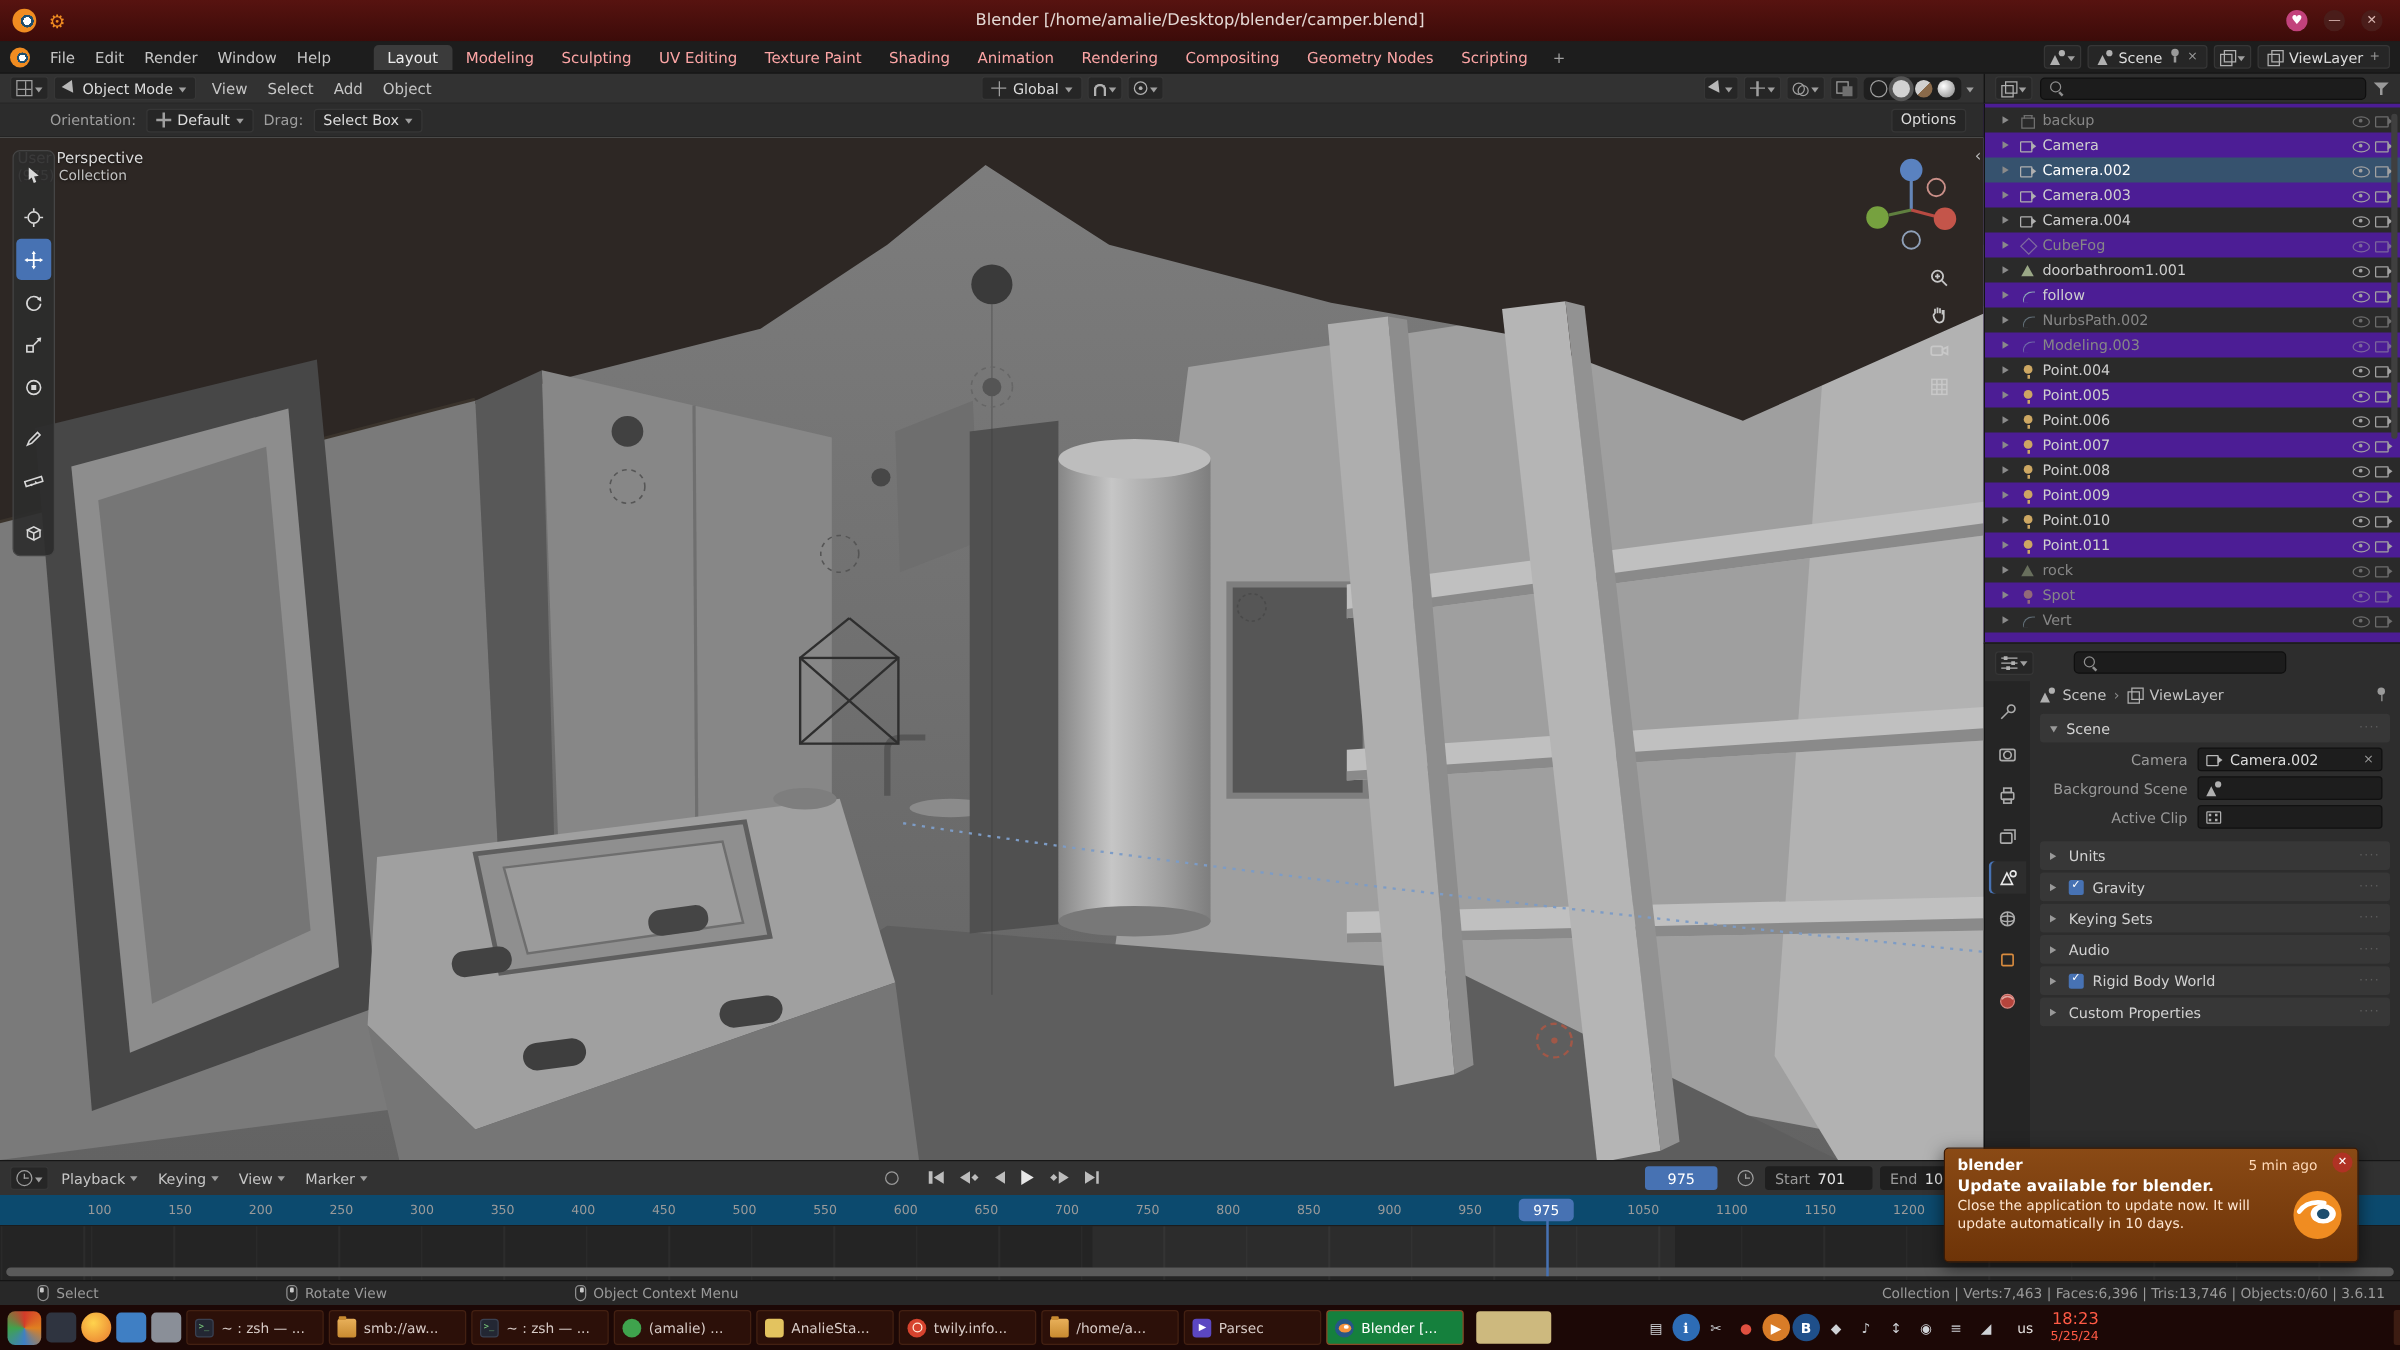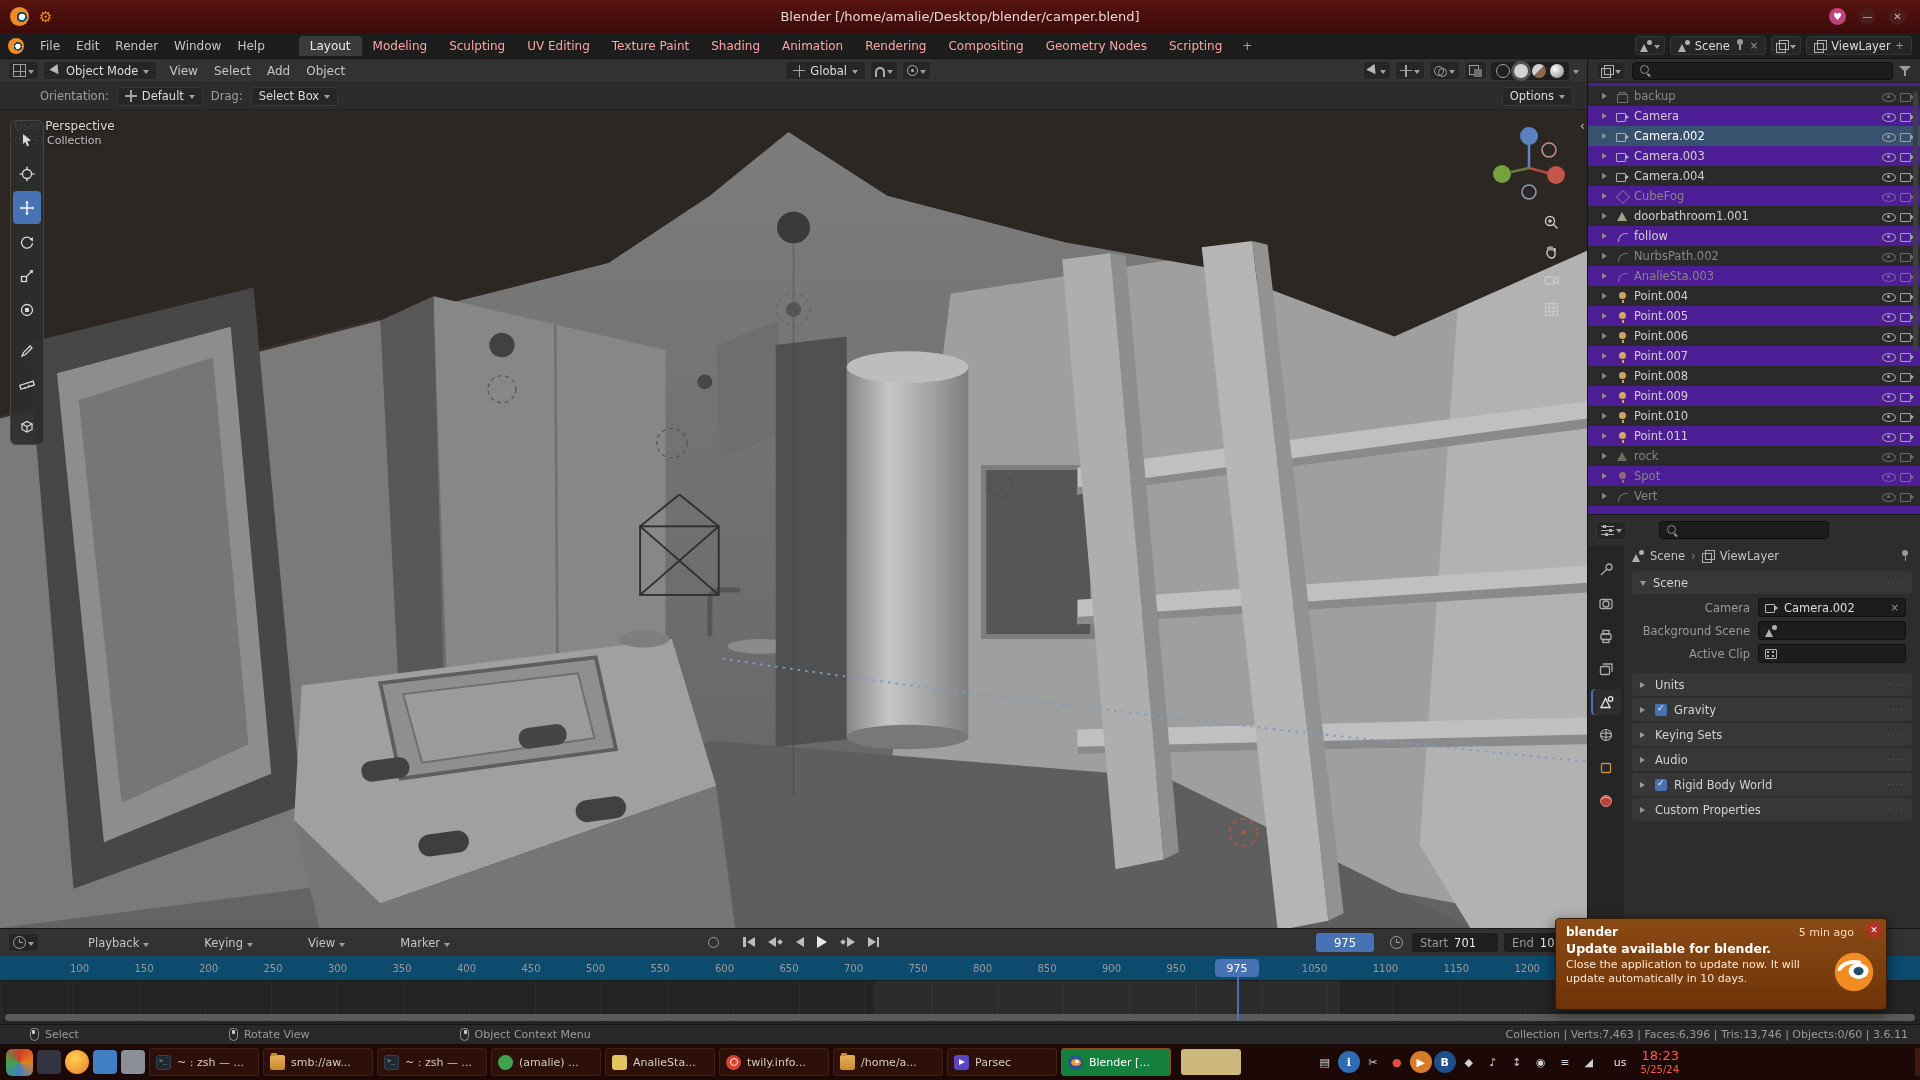--- a/index.html
+++ b/index.html
@@ -107,21 +107,21 @@
     display:flex;align-items:center;gap:6px;padding:0 8px;border-left:1px solid #141414;border-bottom:1px solid #202020;}
   .searchbox{display:flex;align-items:center;gap:6px;background:#1c1c1c;border:1px solid #0f0f0f;
     border-radius:4px;height:18px;padding:0 7px;flex:1;}
   .searchbox input{background:transparent;border:none;outline:none;color:#ddd;font-size:11px;width:100%;
     font-family:"DejaVu Sans",sans-serif;}
 
   
   .tool-settings{position:absolute;left:0;top:83px;width:1587px;height:27px;background:#2c2c2c;
     display:flex;align-items:center;gap:8px;padding:0 14px 0 40px;border-bottom:1px solid #222;}
   .ts-label{color:#9f9f9f;font-size:11.5px;}
-  .ts-right{margin-left:auto;}
+  .ts-right{margin-left:auto;flex-direction:column;}
 
   
   .viewport{position:absolute;left:0;top:110px;width:1587px;bottom:152px;overflow:hidden;background:#6e6e6e;}
   .scene{position:absolute;inset:0;width:100%;height:100%;}
   .vp-overlay{position:absolute;left:14px;top:8px;color:#dadada;font-size:12px;
     text-shadow:0 1px 2px rgba(0,0,0,.55);line-height:1.35;}
   .vp-overlay .l2{color:#c2c2c2;font-size:11px;}
   .collapse-arrow{position:absolute;right:2px;top:8px;color:#bbb;font-size:13px;}
 
   
@@ -194,21 +194,21 @@
   .prow{display:flex;align-items:center;gap:8px;padding:2px 14px 2px 8px;}
   .plabel{width:118px;text-align:right;color:#9a9a9a;flex:none;font-size:11.5px;}
   .vwdg{flex:1;display:flex;align-items:center;gap:6px;background:#1d1d1d;border:1px solid #111;
     border-radius:3px;height:19px;padding:0 6px;color:#ddd;font-size:11.5px;}
   .vwdg .xglyph{margin-left:auto;}
   .psep{height:6px;}
 
   
   .timeline{position:absolute;left:0;top:928px;width:1920px;height:96px;background:#232323;border-top:1px solid #161616;}
   .tl-header{height:27px;background:#323232;display:flex;align-items:center;gap:2px;padding:0 8px;position:relative;}
-  .tl-menu{padding:0 8px;color:#c6c6c6;display:flex;align-items:flex-end;gap:4px;font-size:11.5px;margin-left:39px;}
+  .tl-menu{padding:0 8px;color:#c6c6c6;display:flex;align-items:flex-start;gap:4px;font-size:11.5px;}
   .transport{position:absolute;left:708px;top:4px;display:flex;align-items:center;gap:7px;}
   .recdot{width:11px;height:11px;border:1.5px solid #9a9a9a;border-radius:50%;margin-right:14px;}
   .tbtn{height:18px;display:flex;align-items:center;justify-content:center;gap:1px;padding:0 3px;}
   .tri{width:0;height:0;border-top:5px solid transparent;border-bottom:5px solid transparent;}
   .tri.r{border-left:8px solid #bdbdbd;}
   .tri.l{border-right:8px solid #bdbdbd;}
   .tri.big{border-top-width:6px;border-bottom-width:6px;border-left:10px solid #e8e8e8;}
   .vbar{width:2.5px;height:10px;background:#bdbdbd;}
   .dotk{width:4px;height:4px;background:#bdbdbd;transform:rotate(45deg);margin:0 1px;}
   .fld{position:absolute;background:#1f1f1f;border-radius:3px;height:19px;display:flex;align-items:center;
@@ -695,21 +695,21 @@
           <span class="disc"></span>
           <span class="oicon curve"></span>
           <span class="oname">NurbsPath.002</span>
           <span class="eye"></span>
           <span class="camtog"></span>
         </div>
 
         <div class="orow dim">
           <span class="disc"></span>
           <span class="oicon curve"></span>
-          <span class="oname">AnalieSta.003</span>
+          <span class="oname">Modeling.003</span>
           <span class="eye"></span>
           <span class="camtog"></span>
         </div>
 
         <div class="orow">
           <span class="disc"></span>
           <span class="oicon light"></span>
           <span class="oname">Point.004</span>
           <span class="eye"></span>
           <span class="camtog"></span>

